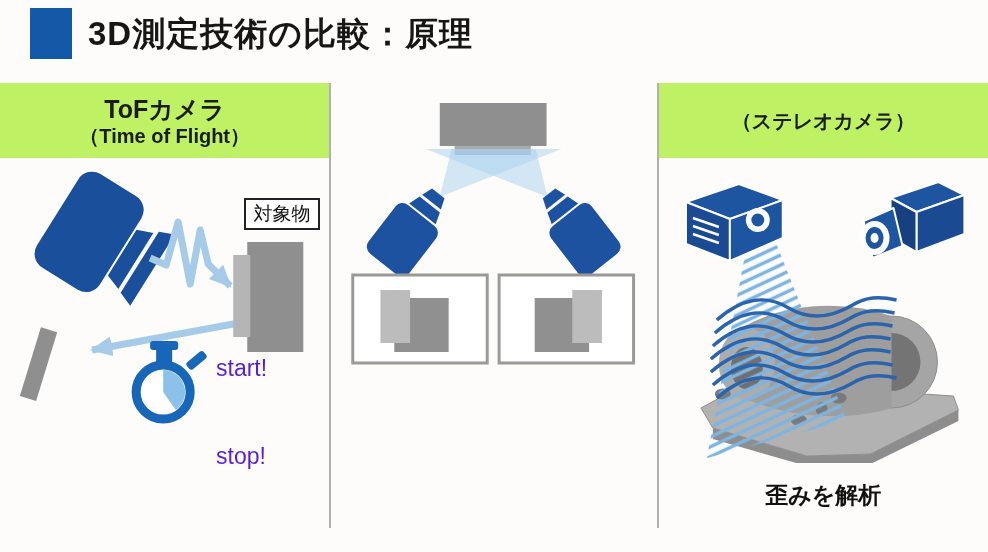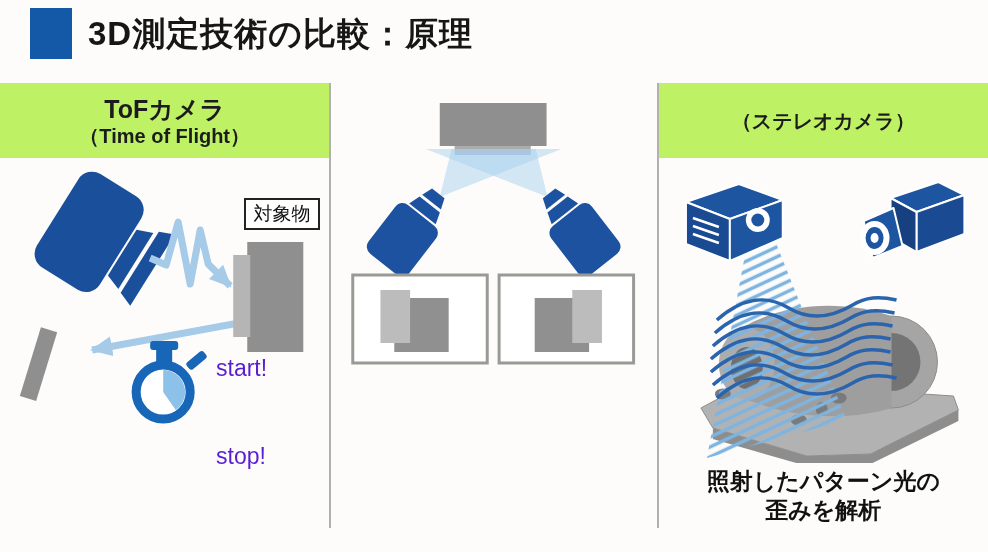--- a/index.html
+++ b/index.html
@@ -203,19 +203,18 @@
             <polygon points="258,54 306,37 306,76 258,94" fill="#1a4a92"></polygon>
             <polygon points="232,40 258,54 258,94 232,79" fill="#164080"></polygon>
             <polygon points="205,63 235,50 244,88 214,100" fill="#1e55a0"></polygon>
             <ellipse cx="216" cy="80" rx="15" ry="17" fill="#fff" stroke="none"></ellipse>
             <ellipse cx="216" cy="80" rx="9" ry="11" fill="#1e55a0" stroke="none"></ellipse>
             <ellipse cx="216" cy="80" rx="4" ry="5" fill="#fff" stroke="none"></ellipse>
           </g>
         </svg>
       </div>
       <div class="caption">
-        <div>照射したパターン光の</div>
         <div>歪みを解析</div>
       </div>
     </section>
 
   </div>
 </div>
 
 </body></html>

